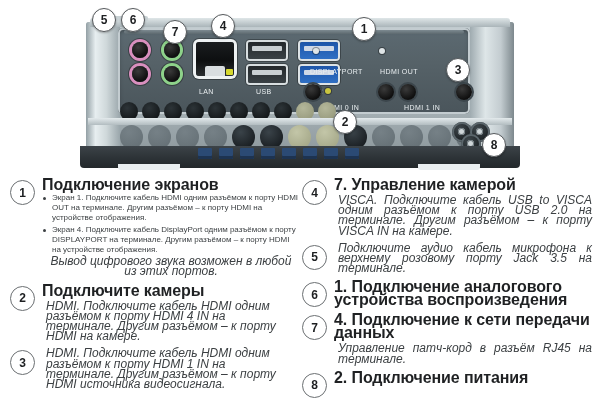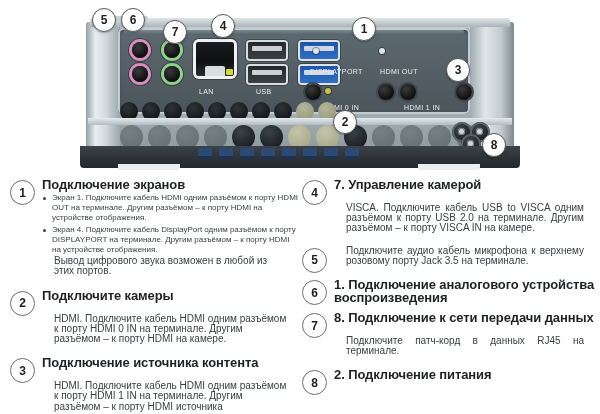--- a/index.html
+++ b/index.html
@@ -195,37 +195,37 @@
   .col-right{left:300px;width:296px;}
 
   .entry{position:relative;padding-left:34px;margin-bottom:7px;}
   .entry .num{
     position:absolute;left:2px;top:2px;width:23px;height:23px;border-radius:50%;
     background:#fff;border:1px solid #6b6f72;color:#1d1f21;
     font-weight:bold;font-size:12px;
     display:flex;align-items:center;justify-content:center;
   }
   .entry h3{
-    margin:0 0 2px 0;font-size:13px;font-weight:bold;color:#1f2123;
+    margin:0 0 2px 0;font-size:16px;font-weight:bold;color:#1f2123;
     line-height:13px;letter-spacing:-.1px;
   }
   .entry p{
-    margin:12px;font-size:10px;line-height:10.2px;color:#3c4043;
+    margin:4px;font-size:12px;line-height:10.2px;color:#3c4043;font-style:italic;
   }
   .col-right .entry p{text-align:justify;}
   .entry ul{margin:0;padding:0;list-style:none;}
   .entry li{
     position:relative;padding-left:10px;font-size:8px;line-height:10.2px;
     color:#3c4043;margin-bottom:1px;
   }
   .entry li::before{
     content:"";position:absolute;left:1px;top:4px;width:3px;height:3px;
     background:#3c4043;border-radius:50%;
   }
-  .entry .tail{margin-top:1px;}
+  .entry .tail{margin-top:1px;text-align:center;}
 </style>
 </head>
 <body>
 
 <div id="device-figure">
 
   <div class="dev-body"></div>
   <div class="dev-left-panel"></div>
   <div class="dev-right-panel"></div>
   <div class="dev-top-lip"></div>
@@ -381,26 +381,25 @@
       <ul>
         <li>Экран 1. Подключите кабель HDMI одним разъёмом к порту HDMI OUT на терминале. Другим разъёмом – к порту HDMI на устройстве отображения.</li>
         <li>Экран 4. Подключите кабель DisplayPort одним разъёмом к порту DISPLAYPORT на терминале. Другим разъёмом – к порту HDMI на устройстве отображения.</li>
       </ul>
       <p class="tail">Вывод цифрового звука возможен в любой из этих портов.</p>
     </div>
 
     <div class="entry">
       <div class="num">2</div>
       <h3>Подключите камеры</h3>
-      <p>HDMI. Подключите кабель HDMI одним разъёмом к порту HDMI 0 IN на терминале. Другим разъёмом – к порту HDMI на камере.</p>
+      <p>HDMI. Подключите кабель HDMI одним разъёмом к порту HDMI 4 IN на терминале. Другим разъёмом – к порту HDMI на камере.</p>
     </div>
 
     <div class="entry">
       <div class="num">3</div>
-      <h3>Подключение источника контента</h3>
       <p>HDMI. Подключите кабель HDMI одним разъёмом к порту HDMI 1 IN на терминале. Другим разъёмом – к порту HDMI источника видеосигнала.</p>
     </div>
 
   </div>
 
   <div class="col col-right">
 
     <div class="entry">
       <div class="num">4</div>
       <h3>7. Управление камерой</h3>
@@ -412,22 +411,22 @@
       <p>Подключите аудио кабель микрофона к верхнему розовому порту Jack 3.5 на терминале.</p>
     </div>
 
     <div class="entry">
       <div class="num">6</div>
       <h3>1. Подключение аналогового устройства воспроизведения</h3>
     </div>
 
     <div class="entry">
       <div class="num">7</div>
-      <h3>8. Подключение к сети передачи данных</h3>
-      <p>Подключите патч-корд в данных RJ45 на терминале.</p>
+      <h3>4. Подключение к сети передачи данных</h3>
+      <p>Управление патч-корд в разъём RJ45 на терминале.</p>
     </div>
 
     <div class="entry">
       <div class="num">8</div>
       <h3>2. Подключение питания</h3>
     </div>
 
   </div>
 
 </div>

